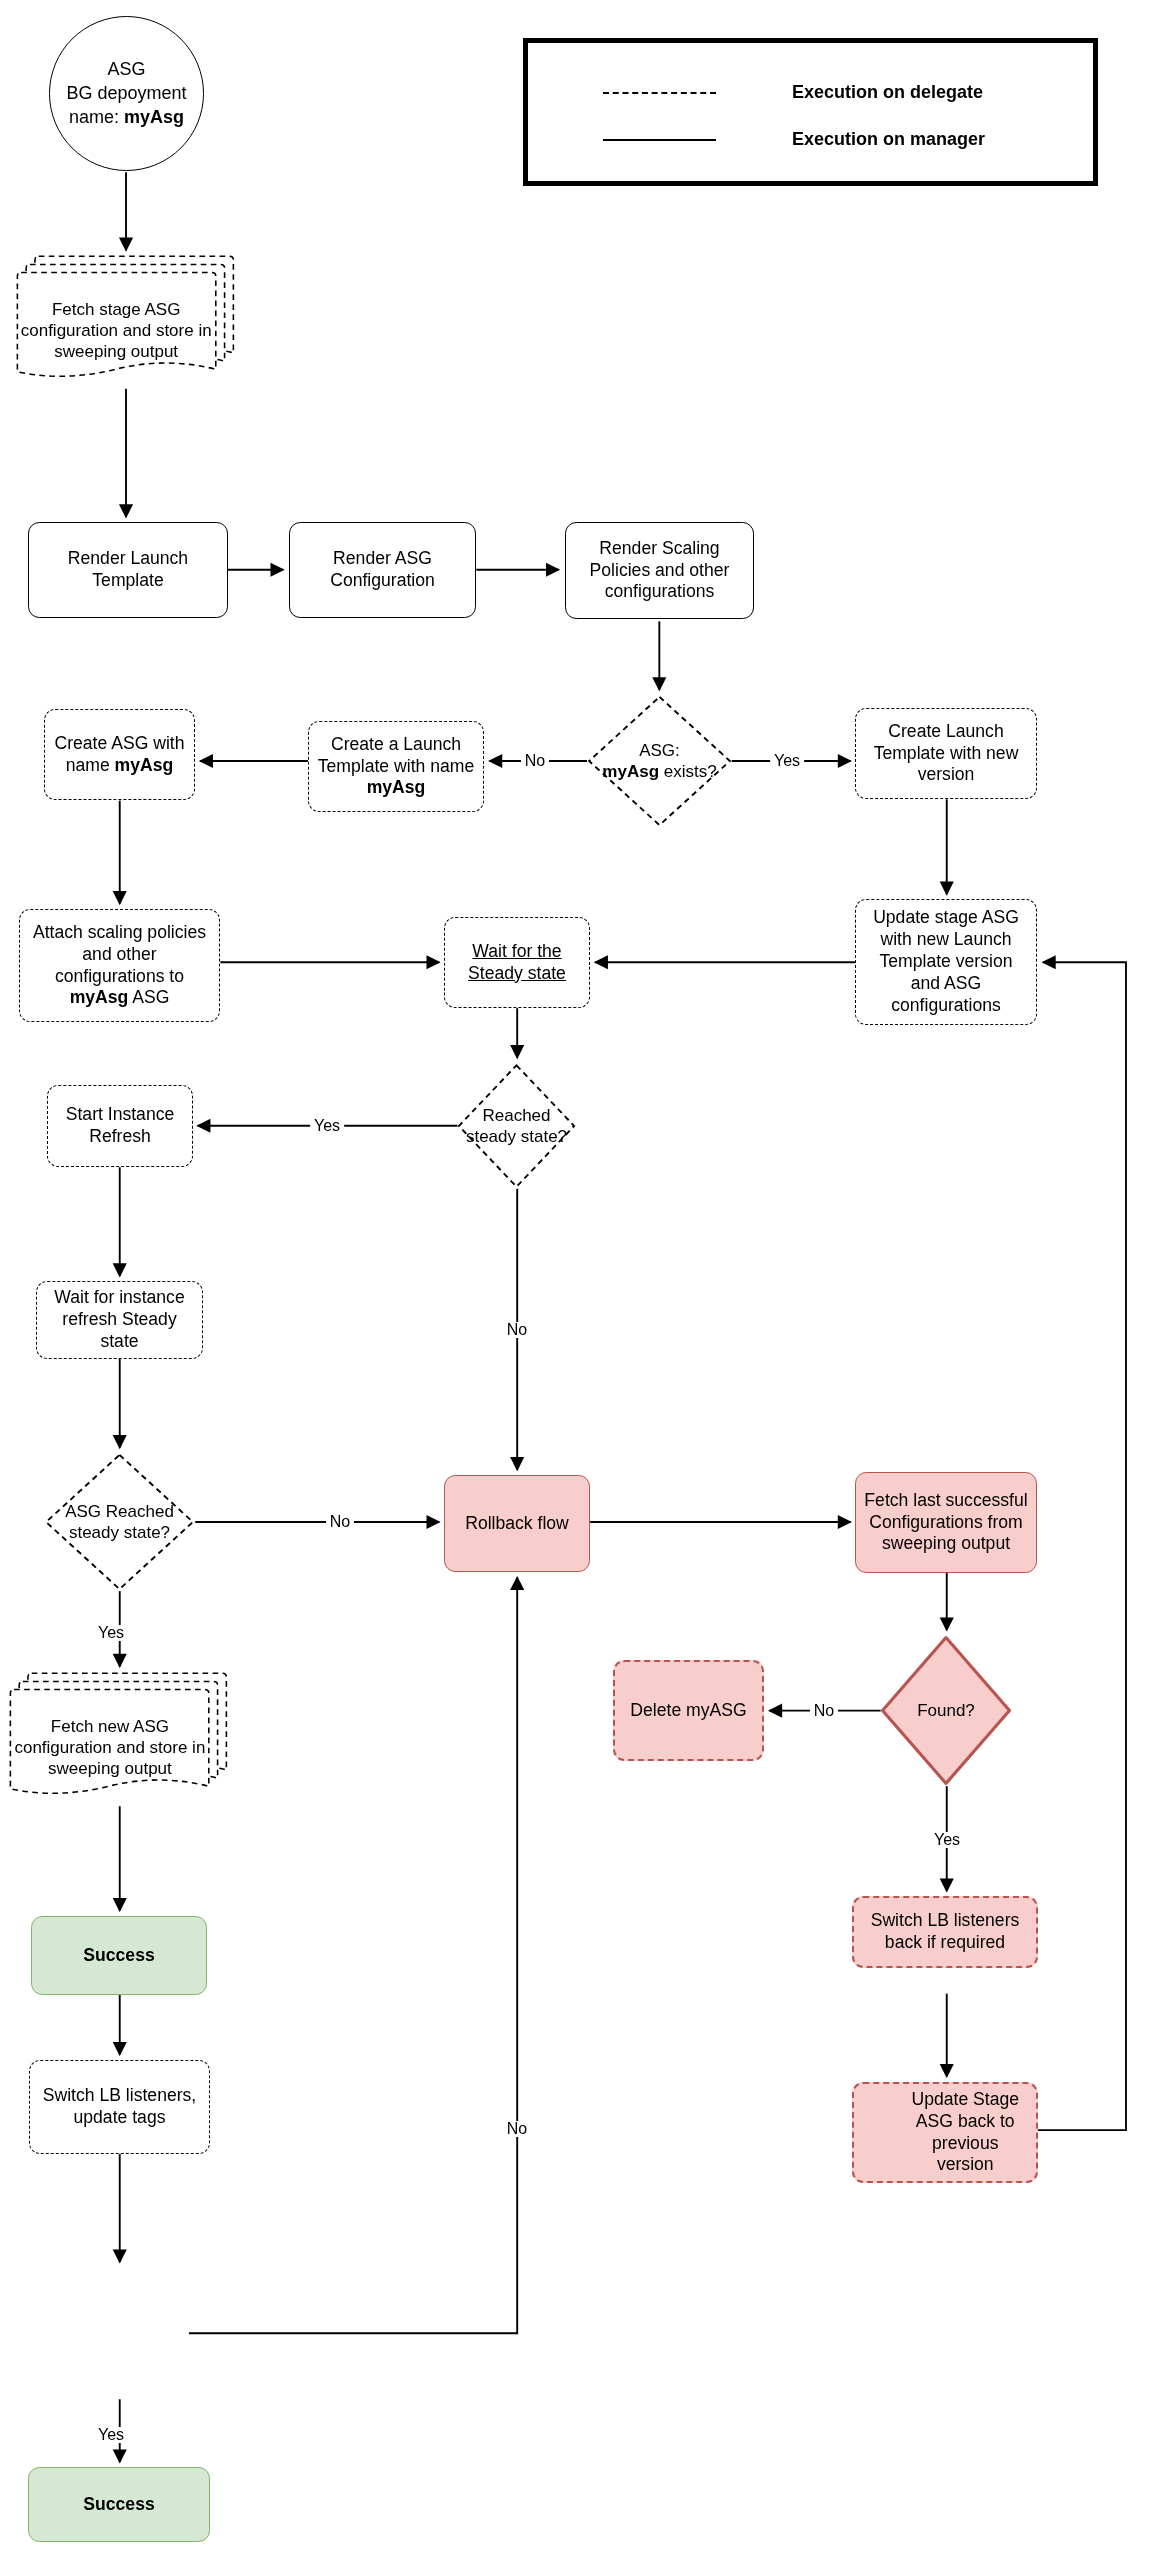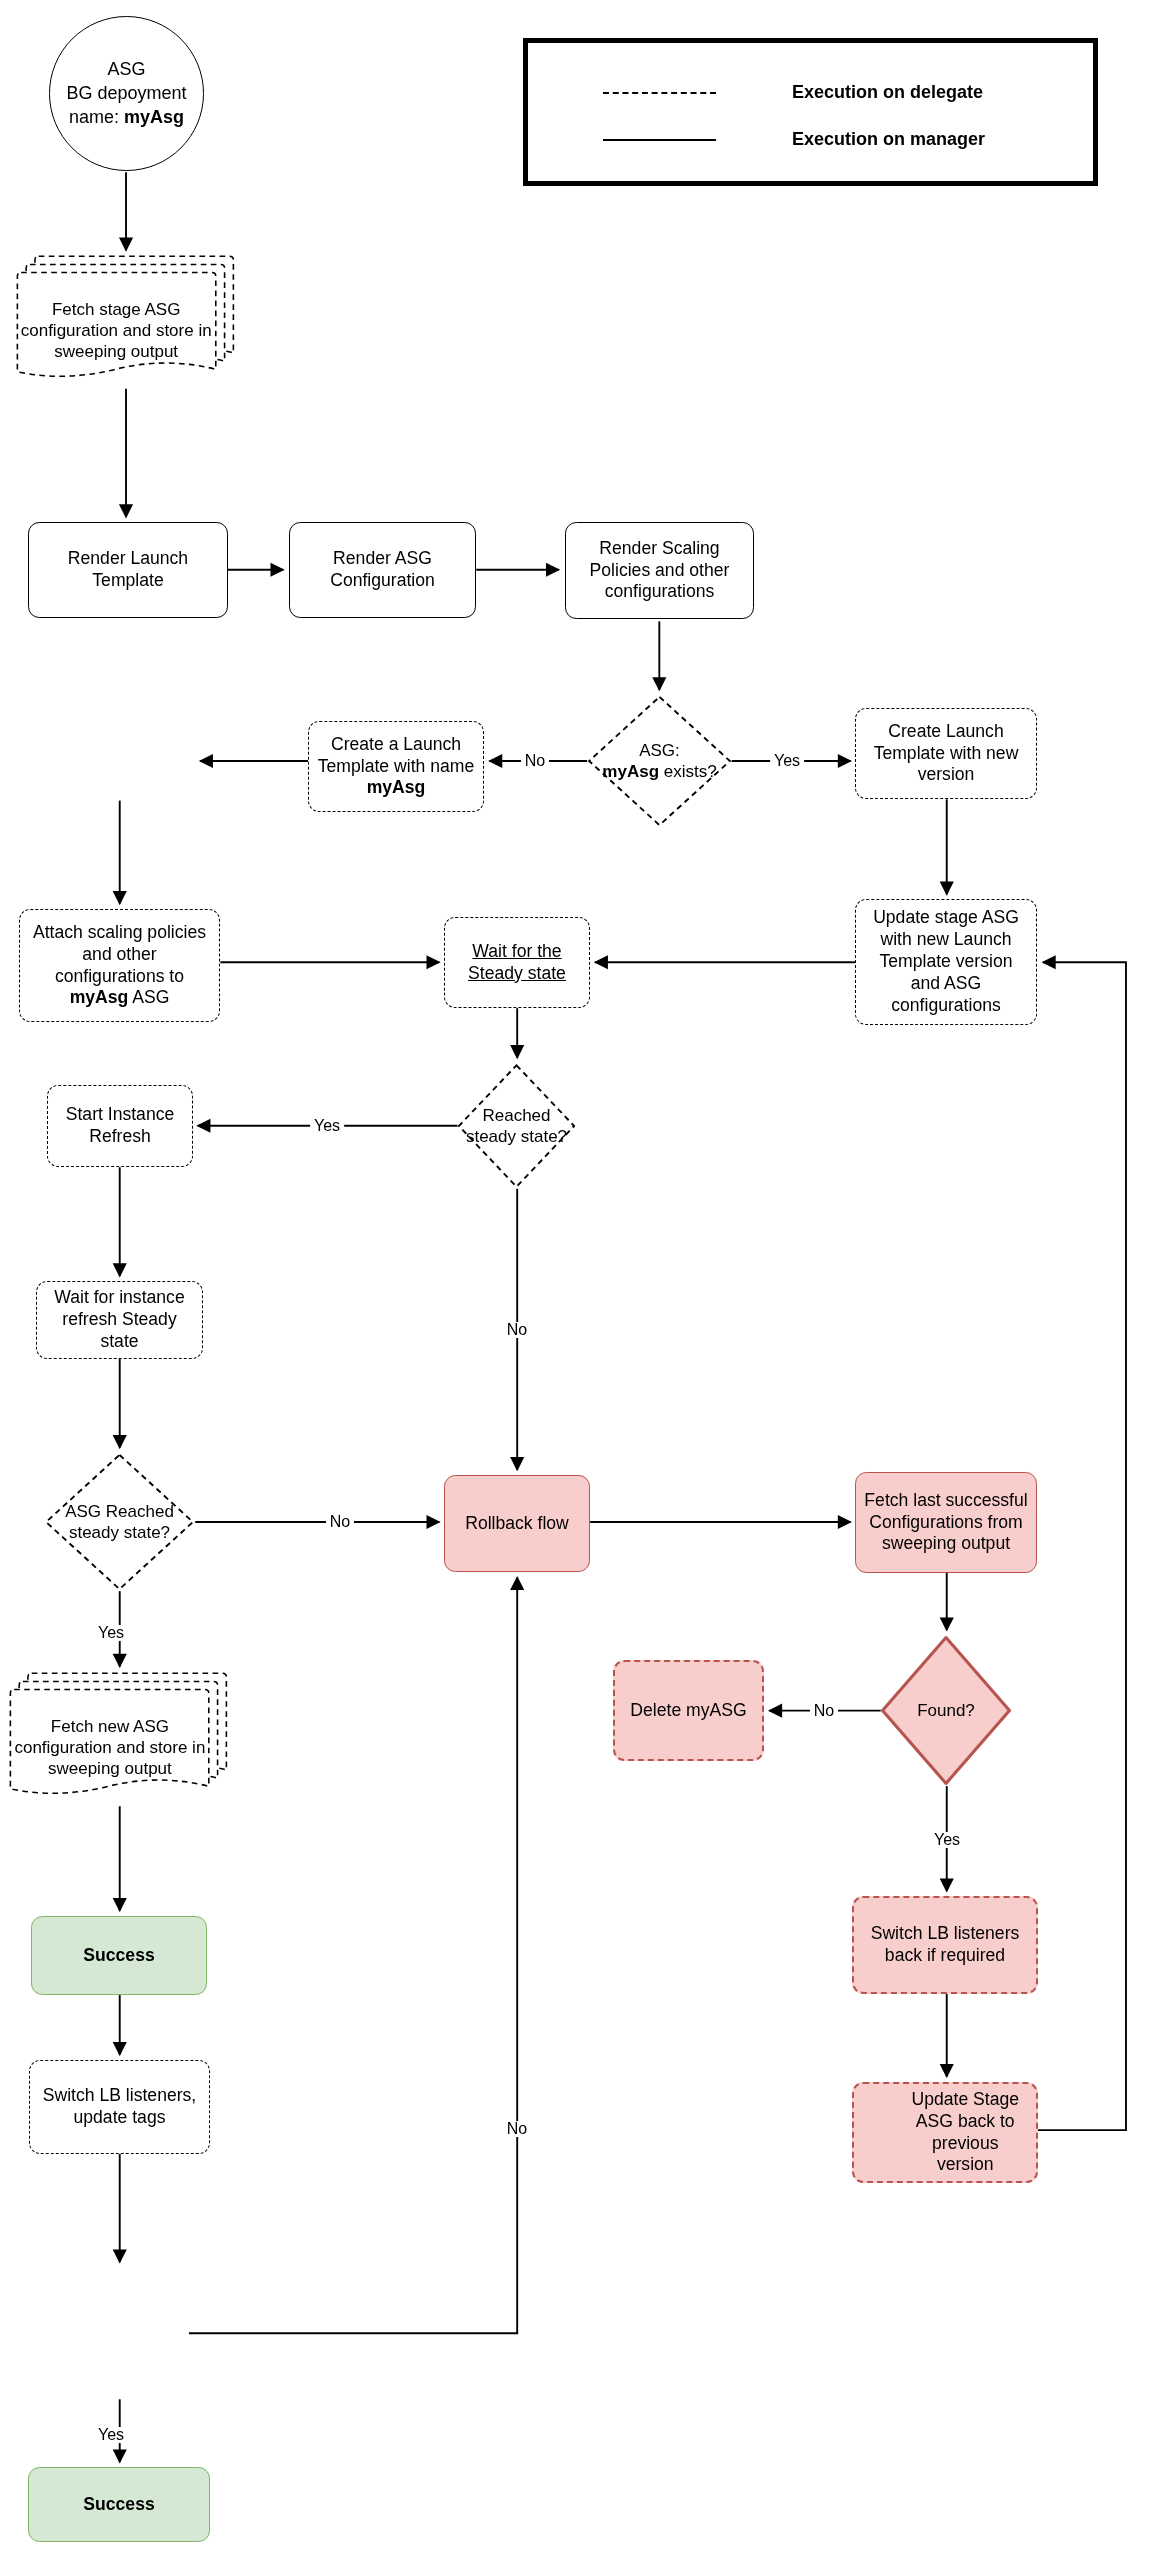--- a/index.html
+++ b/index.html
@@ -110,20 +110,23 @@
 
   <div class="shape" style="left:587px;top:695px;width:145px;height:132px;">
     <svg width="145" height="132" viewBox="0 0 230 210">
       <polygon points="115,3 227,105 115,207 3,105" fill="#fff" stroke="#000" stroke-width="3" stroke-dasharray="9,7"></polygon>
     </svg>
     <div class="txt">
         <div><span>ASG:</span><br><b>myAsg</b><span> exists?</span></div>
       </div>
   </div>
 
+  <div class="box dashed" style="left:44px;top:709px;width:151px;height:91px;">
+      <div><span>Create ASG with name </span><b>myAsg</b></div>
+    </div>
   <div class="box dashed" style="left:308px;top:721px;width:176px;height:91px;">
       <div><span>Create a Launch Template with name </span><b>myAsg</b></div>
     </div>
   <div class="box dashed" style="left:855px;top:708px;width:182px;height:91px;">Create Launch Template with new version</div>
 
   <div class="box dashed" style="left:19px;top:909px;width:201px;height:113px;">
       <div><span>Attach scaling policies and other configurations to </span><b>myAsg</b><span> ASG</span></div>
     </div>
   <div class="box dashed" style="left:444px;top:917px;width:146px;height:91px;text-decoration:underline;">Wait for the Steady state</div>
   <div class="box dashed" style="left:855px;top:899px;width:182px;height:126px;">Update stage ASG with new Launch Template version and ASG configurations</div>
@@ -164,21 +167,21 @@
         <path transform="translate(14,13)" d="M8,2 H312 Q318,2 318,8 V156 Q238,136 158,156 Q78,176 2,160 V8 Q2,2 8,2 Z"></path>
         <path transform="translate(0,26)" d="M8,2 H312 Q318,2 318,8 V156 Q238,136 158,156 Q78,176 2,160 V8 Q2,2 8,2 Z"></path>
       </g>
     </svg>
     <div class="txt">Fetch new ASG configuration and store in sweeping output</div>
   </div>
 
   <div class="box success" style="left:31px;top:1916px;width:176px;height:79px;">Success</div>
   <div class="box dashed" style="left:29px;top:2060px;width:181px;height:94px;">Switch LB listeners, update tags</div>
 
-  <div class="box danger-dashed" style="left:852px;top:1896px;width:186px;height:98px;">Switch LB listeners back if required</div>
+  <div class="box danger-dashed" style="left:852px;top:1896px;width:186px;height:72px;">Switch LB listeners back if required</div>
   <div class="box danger-dashed" style="left:852px;top:2082px;width:186px;height:101px;padding-left:48px;">Update Stage ASG back to previous version</div>
 
 
   <div class="box success" style="left:28px;top:2467px;width:182px;height:75px;">Success</div>
 
   <div class="elabel" style="left:535px;top:761px;">No</div>
   <div class="elabel" style="left:787px;top:761px;">Yes</div>
   <div class="elabel" style="left:327px;top:1126px;">Yes</div>
   <div class="elabel" style="left:517px;top:1330px;">No</div>
   <div class="elabel" style="left:340px;top:1522px;">No</div>

